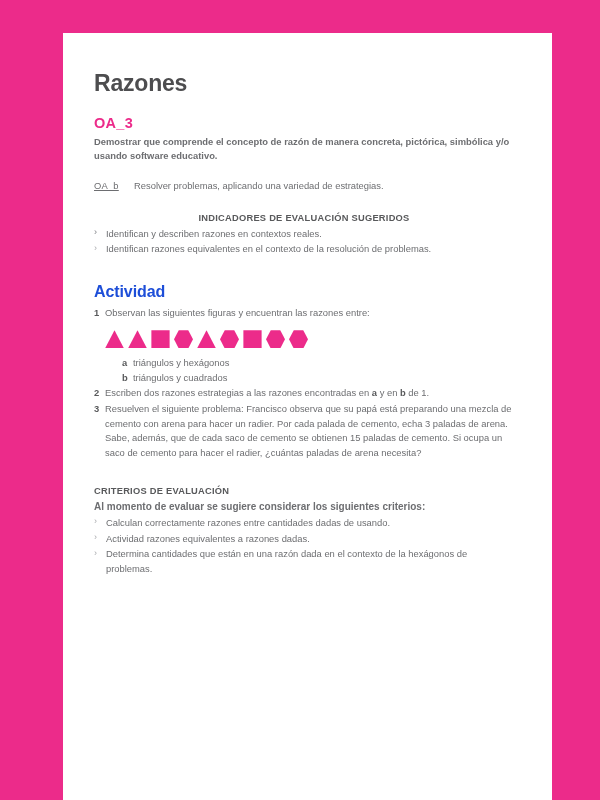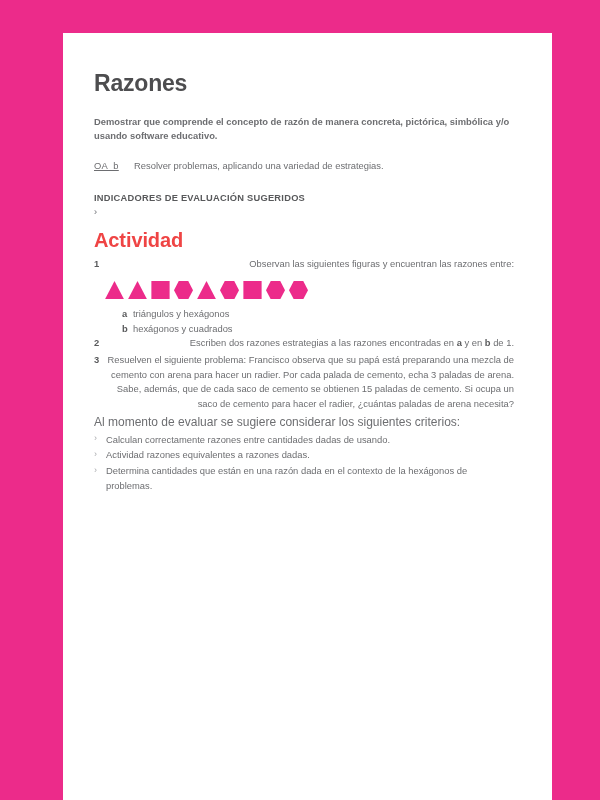--- a/index.html
+++ b/index.html
@@ -63,20 +63,21 @@
     flex: none;
     letter-spacing: 0.2px;
     text-decoration: underline;
   }
   .section-head {
     font-size: 9.3px;
     font-weight: bold;
     color: #58595b;
     letter-spacing: 0.25px;
     margin: 20px 0 4px 0;
+    text-align: center;
   }
   ul.chev {
     list-style: none;
     margin: 0;
     padding: 0;
   }
   ul.chev li {
     position: relative;
     padding-left: 12px;
     font-size: 9.4px;
@@ -85,42 +86,41 @@
     margin-bottom: 1px;
   }
   ul.chev li .chev-mark {
     position: absolute;
     left: 0;
     top: -0.5px;
     color: #a7a9ac;
     font-size: 9px;
   }
   .activity-head {
-    font-size: 20px;
-    font-weight: bold;
-    color: #ef4444;
+    font-size: 16px;
+    font-weight: bold;
+    color: #1d4ed8;
     margin: 26px 0 5px 0;
     letter-spacing: -0.1px;
   }
   .num-item {
     display: flex;
     font-size: 9.4px;
     color: #6d6e71;
     line-height: 1.55;
     margin-bottom: 2px;
   }
   .num-item .num {
     font-weight: bold;
     color: #58595b;
     width: 11px;
     flex: none;
   }
   .num-item .num-body {
     flex: 1;
-    text-align: right;
   }
   .shapes-row {
     display: flex;
     align-items: center;
     gap: 4px;
     margin: 9px 0 7px 11px;
   }
   .shape {
     width: 19px;
     height: 19px;
@@ -150,56 +150,60 @@
     flex: none;
   }
   .crit-head {
     font-size: 9.3px;
     font-weight: bold;
     color: #58595b;
     letter-spacing: 0.25px;
     margin: 26px 0 3px 0;
   }
   .crit-intro {
-    font-size: 12px;
+    font-size: 10px;
     color: #6d6e71;
     line-height: 1.55;
     margin: 0 0 1px 0;
+    font-weight: bold;
   }
   b.inline-b {
     font-weight: bold;
     color: #58595b;
   }
 </style>
 </head>
 <body>
 
 <div id="page">
   <div class="card">
     <div class="inner">
 
       <h1 class="page-title">Razones</h1>
 
+      <div class="oa-code">OA_3</div>
       <p class="body-text">Demostrar que comprende el concepto de razón de manera concreta, pictórica, simbólica y/o usando software educativo.</p>
 
       <div class="oa-b-row">
         <span class="oa-b-label">OA_b</span>
         <span>Resolver problemas, aplicando una variedad de estrategias.</span>
       </div>
 
       <div class="section-head">INDICADORES DE EVALUACIÓN SUGERIDOS</div>
       <ul class="chev">
         <li>
           <span class="chev-mark">›</span>
         </li>
         <li>
           <span class="chev-mark">›</span>
-        </li>
-        <li>
-          <span class="chev-mark">›</span>
+          <span>Identifican y describen razones en contextos reales.</span>
+        </li>
+        <li>
+          <span class="chev-mark">›</span>
+          <span>Identifican razones equivalentes en el contexto de la resolución de problemas.</span>
         </li>
       </ul>
 
       <h2 class="activity-head">Actividad</h2>
 
       <div class="num-item">
         <span class="num">1</span>
         <span class="num-body">Observan las siguientes figuras y encuentran las razones entre:</span>
       </div>
 
@@ -214,33 +218,34 @@
         <div class="shape hexagon"></div>
         <div class="shape hexagon"></div>
       </div>
 
       <div class="sub-item">
         <span class="sub-letter">a</span>
         <span>triángulos y hexágonos</span>
       </div>
       <div class="sub-item">
         <span class="sub-letter">b</span>
-        <span>hexágonos y cuadrados</span>
+        <span>triángulos y cuadrados</span>
       </div>
 
       <div class="num-item">
         <span class="num">2</span>
         <span class="num-body"><span>Escriben dos razones estrategias a las razones encontradas en </span><b class="inline-b">a</b><span> y en </span><b class="inline-b">b</b><span> de 1.</span></span>
       </div>
 
       <div class="num-item">
         <span class="num">3</span>
         <span class="num-body">Resuelven el siguiente problema: Francisco observa que su papá está preparando una mezcla de cemento con arena para hacer un radier. Por cada palada de cemento, echa 3 paladas de arena. Sabe, además, que de cada saco de cemento se obtienen 15 paladas de cemento. Si ocupa un saco de cemento para hacer el radier, ¿cuántas paladas de arena necesita?</span>
       </div>
 
+      <div class="crit-head">CRITERIOS DE EVALUACIÓN</div>
       <p class="crit-intro">Al  momento de evaluar se sugiere considerar los siguientes criterios:</p>
       <ul class="chev">
         <li>
           <span class="chev-mark">›</span>
           <span>Calculan correctamente razones entre cantidades dadas de usando.</span>
         </li>
         <li>
           <span class="chev-mark">›</span>
           <span>Actividad razones equivalentes a razones dadas.</span>
         </li>

